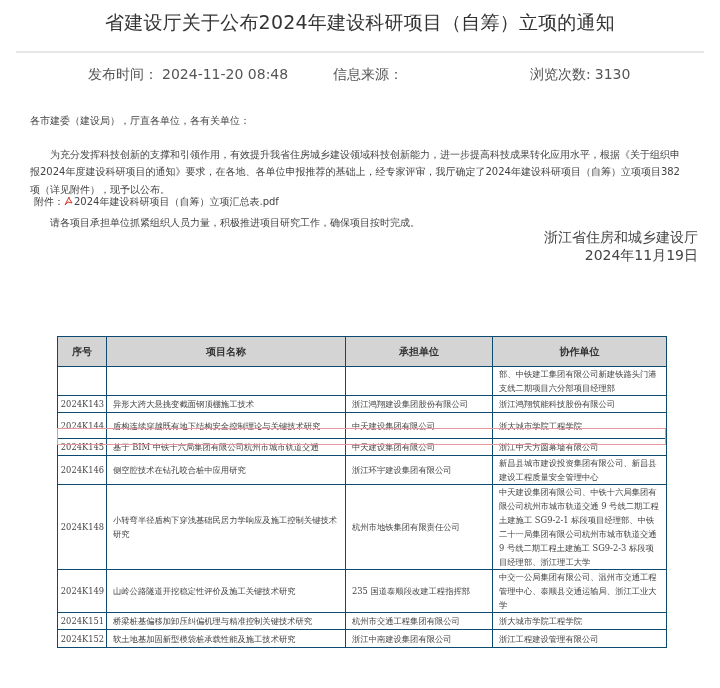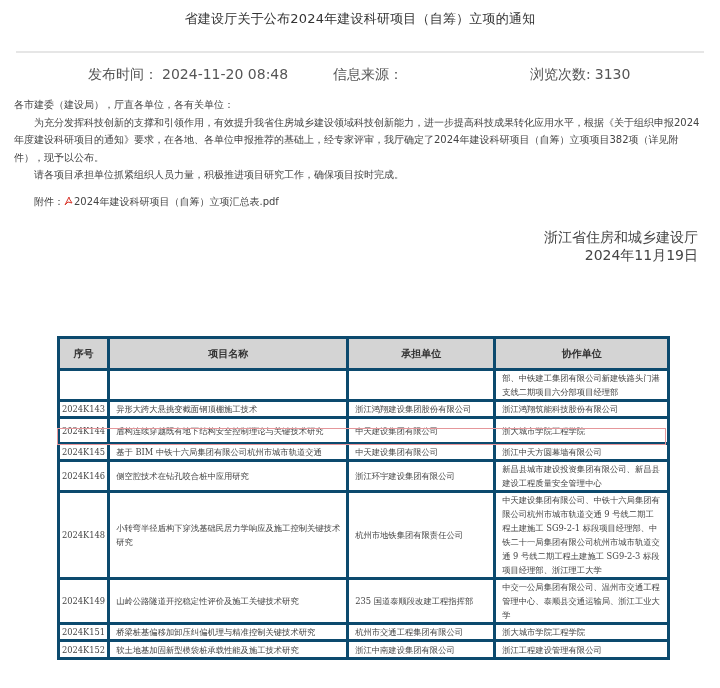--- a/index.html
+++ b/index.html
@@ -1,29 +1,29 @@
 <!DOCTYPE html>
 <html><head>
 <meta charset="utf-8">
 <style>
   html, body { margin: 0; padding: 0; background: #ffffff; }
   body { width: 720px; height: 688px; overflow: hidden; position: relative; font-family: "DejaVu Sans", "Liberation Sans", sans-serif; color: #333; }
-  .title { position: absolute; left: 0; top: 10px; width: 720px; text-align: center; font-size: 13px; color: #333; letter-spacing: 0.2px; }
+  .title { position: absolute; left: 0; top: 10px; width: 720px; text-align: center; font-size: 19px; color: #333; letter-spacing: 0.2px; }
   .divider { position: absolute; left: 16px; top: 51px; width: 688px; height: 2px; background: #e6e6e6; }
   .meta { position: absolute; top: 66px; font-size: 14px; color: #555; white-space: nowrap; }
   .meta .lbl { margin-right: 4px; }
   .body-text { position: absolute; left: 14px; top: 96px; width: 690px; font-size: 10px; line-height: 17.5px; color: #444; }
-  .body-text p { margin: 0; }
+  .body-text p { margin: 16px; }
   .indent { text-indent: 20px; }
   .attach { position: absolute; left: 34px; top: 195px; font-size: 10px; color: #444; white-space: nowrap; }
   .attach .pdf-icon { display: inline-block; width: 9px; height: 10px; vertical-align: -1px; margin-right: 1px; }
   .attach a { color: #444; text-decoration: none; }
   .sign { position: absolute; right: 22px; font-size: 14px; color: #444; text-align: right; }
   .tbl { position: absolute; left: 57px; top: 336px; border-collapse: collapse; font-family: "DejaVu Serif", "Liberation Serif", serif; font-size: 8.3px; color: #444; table-layout: fixed; }
-  .tbl th, .tbl td { border: 3px solid #0c4a6e; padding: 0 6px; vertical-align: middle; line-height: 14px; }
+  .tbl th, .tbl td { border: 1px solid #0c4a6e; padding: 0 6px; vertical-align: middle; line-height: 14px; }
   .tbl th { background: #d4d4d4; font-weight: bold; font-size: 10px; color: #333; height: 29px; text-align: center; }
   .tbl td.c0 { text-align: right; padding: 0 2px; white-space: nowrap; }
   .tbl td.c1, .tbl td.c2, .tbl td.c3 { text-align: left; margin-top: 40px; }
   .highlight { position: absolute; left: 57px; top: 428px; width: 609px; height: 17px; border: 1px solid #e5979b; box-sizing: border-box; pointer-events: none; }
 </style>
 </head>
 <body>
 
 <div class="title">省建设厅关于公布2024年建设科研项目（自筹）立项的通知</div>
 <div class="divider"></div>

